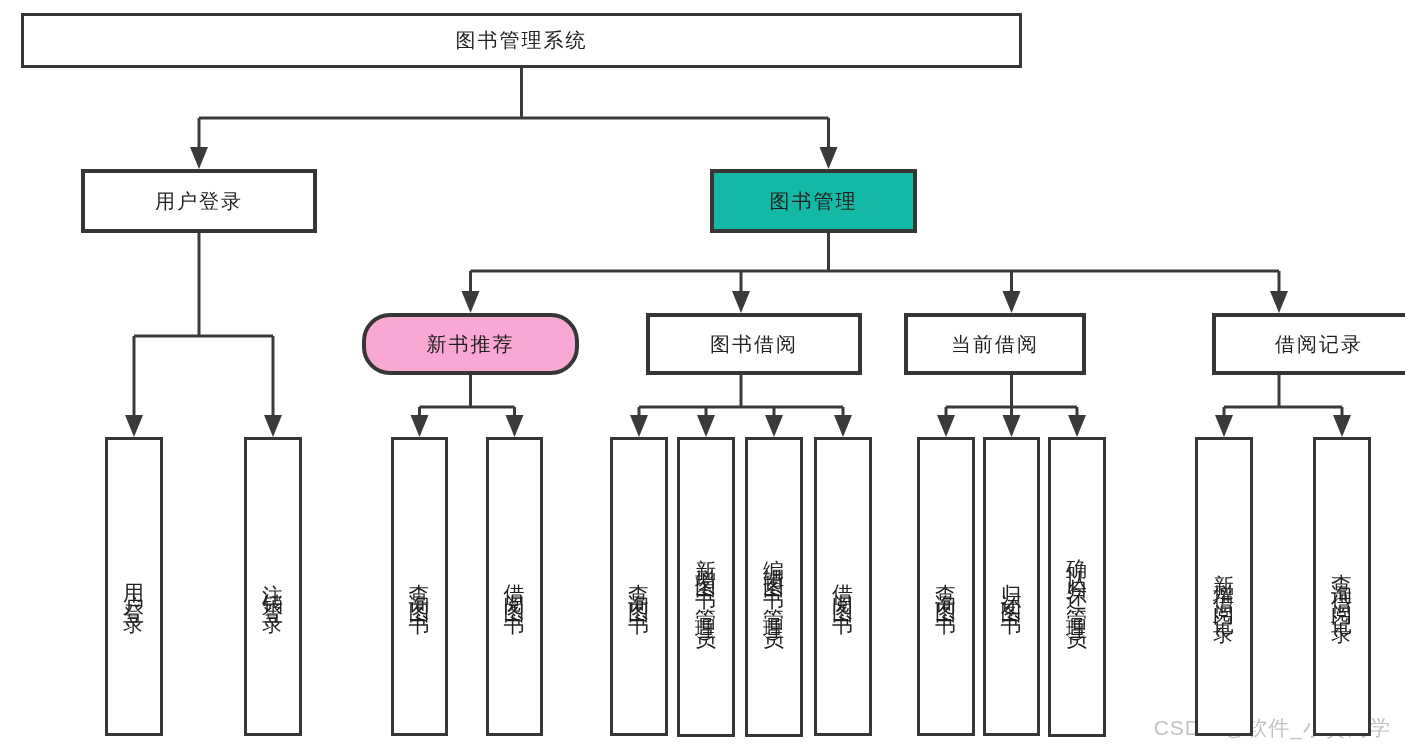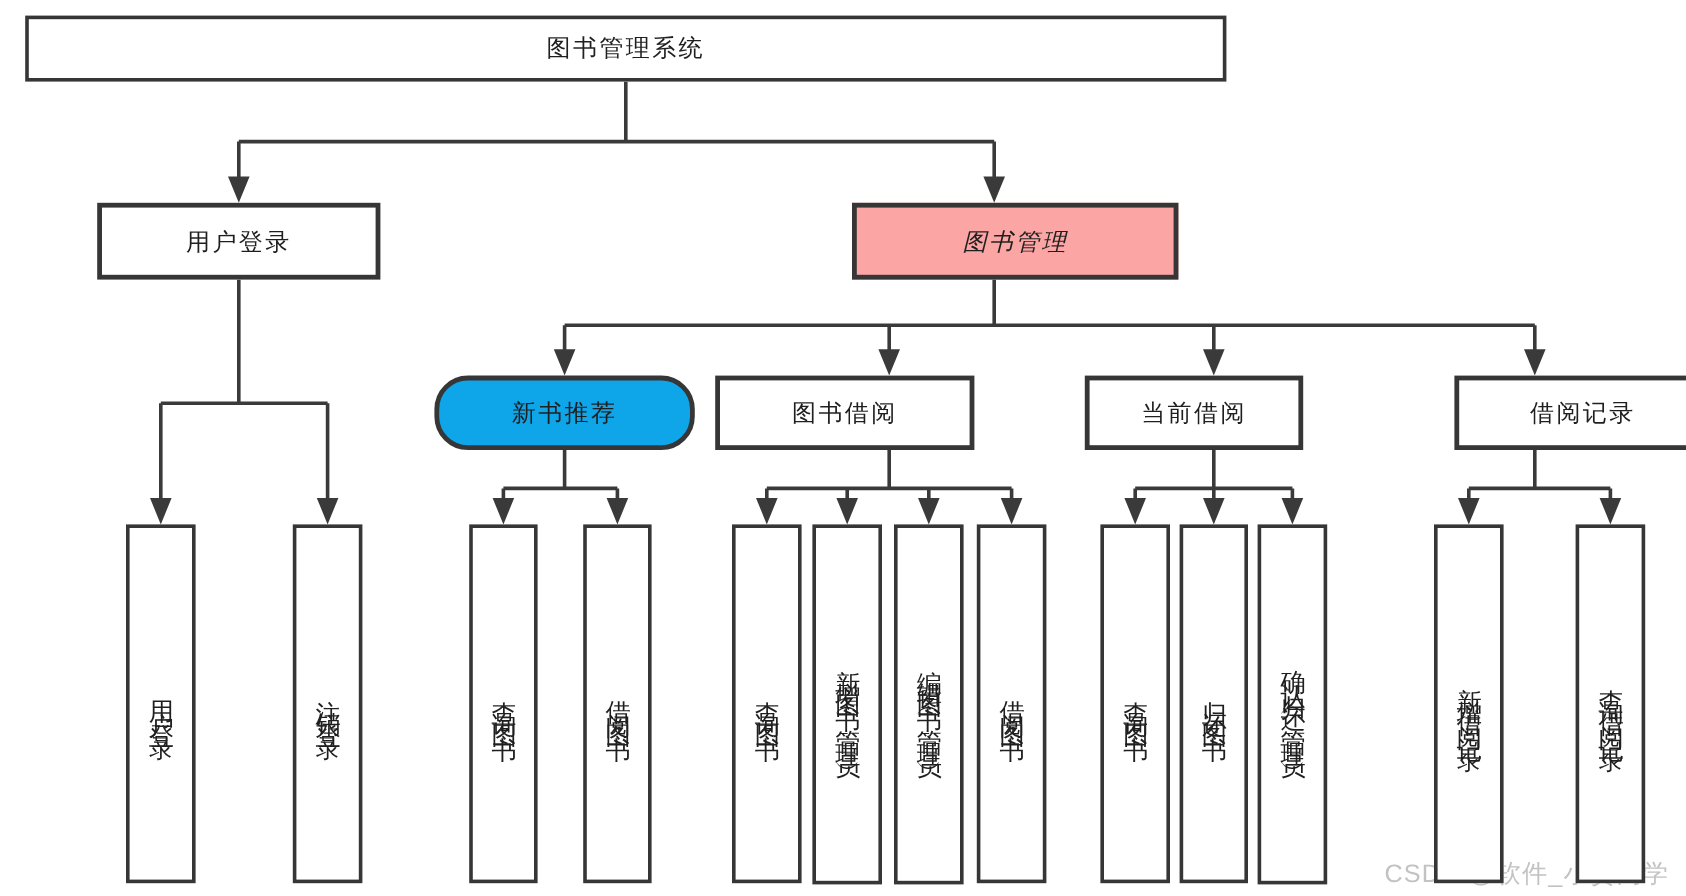--- a/index.html
+++ b/index.html
@@ -73,27 +73,27 @@
       <polygon points="1333,415 1351,415 1342,437" fill="#3a3a3a"></polygon>
       <path d="M 1279 375 L 1279 407 M 1224 407 L 1342 407 M 1224 407 L 1224 426 M 1342 407 L 1342 426" fill="none" stroke="#3a3a3a" stroke-width="3"></path>
     </svg>
   <div id="watermark">CSDN @软件_小贺同学</div>
 <div class="node h lv1" style="left: 21px; top: 13px; width: 1001px; height: 55px; border-color: rgb(54, 54, 54); background: rgb(255, 255, 255); color: rgb(31, 31, 31);">
       <span>图书管理系统</span>
     </div>
     <div class="node h lv2" style="left: 81px; top: 169px; width: 236px; height: 64px; border-color: rgb(54, 54, 54); background: rgb(255, 255, 255); color: rgb(31, 31, 31);">
       <span>用户登录</span>
     </div>
-    <div class="node h lv2" style="left: 710px; top: 169px; width: 272px; height: 64px; border-color: rgb(54, 54, 54); background: #fca5a5; color: rgb(31, 31, 31); font-style: italic;">
+    <div class="node h lv2" style="left: 710px; top: 169px; width: 207px; height: 64px; border-color: rgb(54, 54, 54); background: #14b8a6; color: rgb(31, 31, 31);">
       <span>图书管理</span>
     </div>
-    <div class="node h lv3" style="left: 362px; top: 313px; width: 217px; height: 62px; border-color: rgb(54, 54, 54); background: #0ea5e9; color: rgb(31, 31, 31); border-radius: 28px;">
+    <div class="node h lv3" style="left: 362px; top: 313px; width: 217px; height: 62px; border-color: rgb(54, 54, 54); background: #f9a8d4; color: rgb(31, 31, 31); border-radius: 28px;">
       <span>新书推荐</span>
     </div>
-    <div class="node h lv3" style="left: 596px; top: 313px; width: 216px; height: 62px; border-color: rgb(54, 54, 54); background: rgb(255, 255, 255); color: rgb(31, 31, 31);">
+    <div class="node h lv3" style="left: 646px; top: 313px; width: 216px; height: 62px; border-color: rgb(54, 54, 54); background: rgb(255, 255, 255); color: rgb(31, 31, 31);">
       <span>图书借阅</span>
     </div>
     <div class="node h lv3" style="left: 904px; top: 313px; width: 182px; height: 62px; border-color: rgb(54, 54, 54); background: rgb(255, 255, 255); color: rgb(31, 31, 31);">
       <span>当前借阅</span>
     </div>
     <div class="node h lv3" style="left: 1172px; top: 313px; width: 214px; height: 62px; border-color: rgb(54, 54, 54); background: rgb(255, 255, 255); color: rgb(31, 31, 31); margin-left: 40px;">
       <span>借阅记录</span>
     </div>
     <div class="node v lv4" style="left: 105px; top: 437px; width: 58px; height: 299px; border-color: rgb(54, 54, 54); background: rgb(255, 255, 255); color: rgb(31, 31, 31);">
       <span>用户登录</span>

